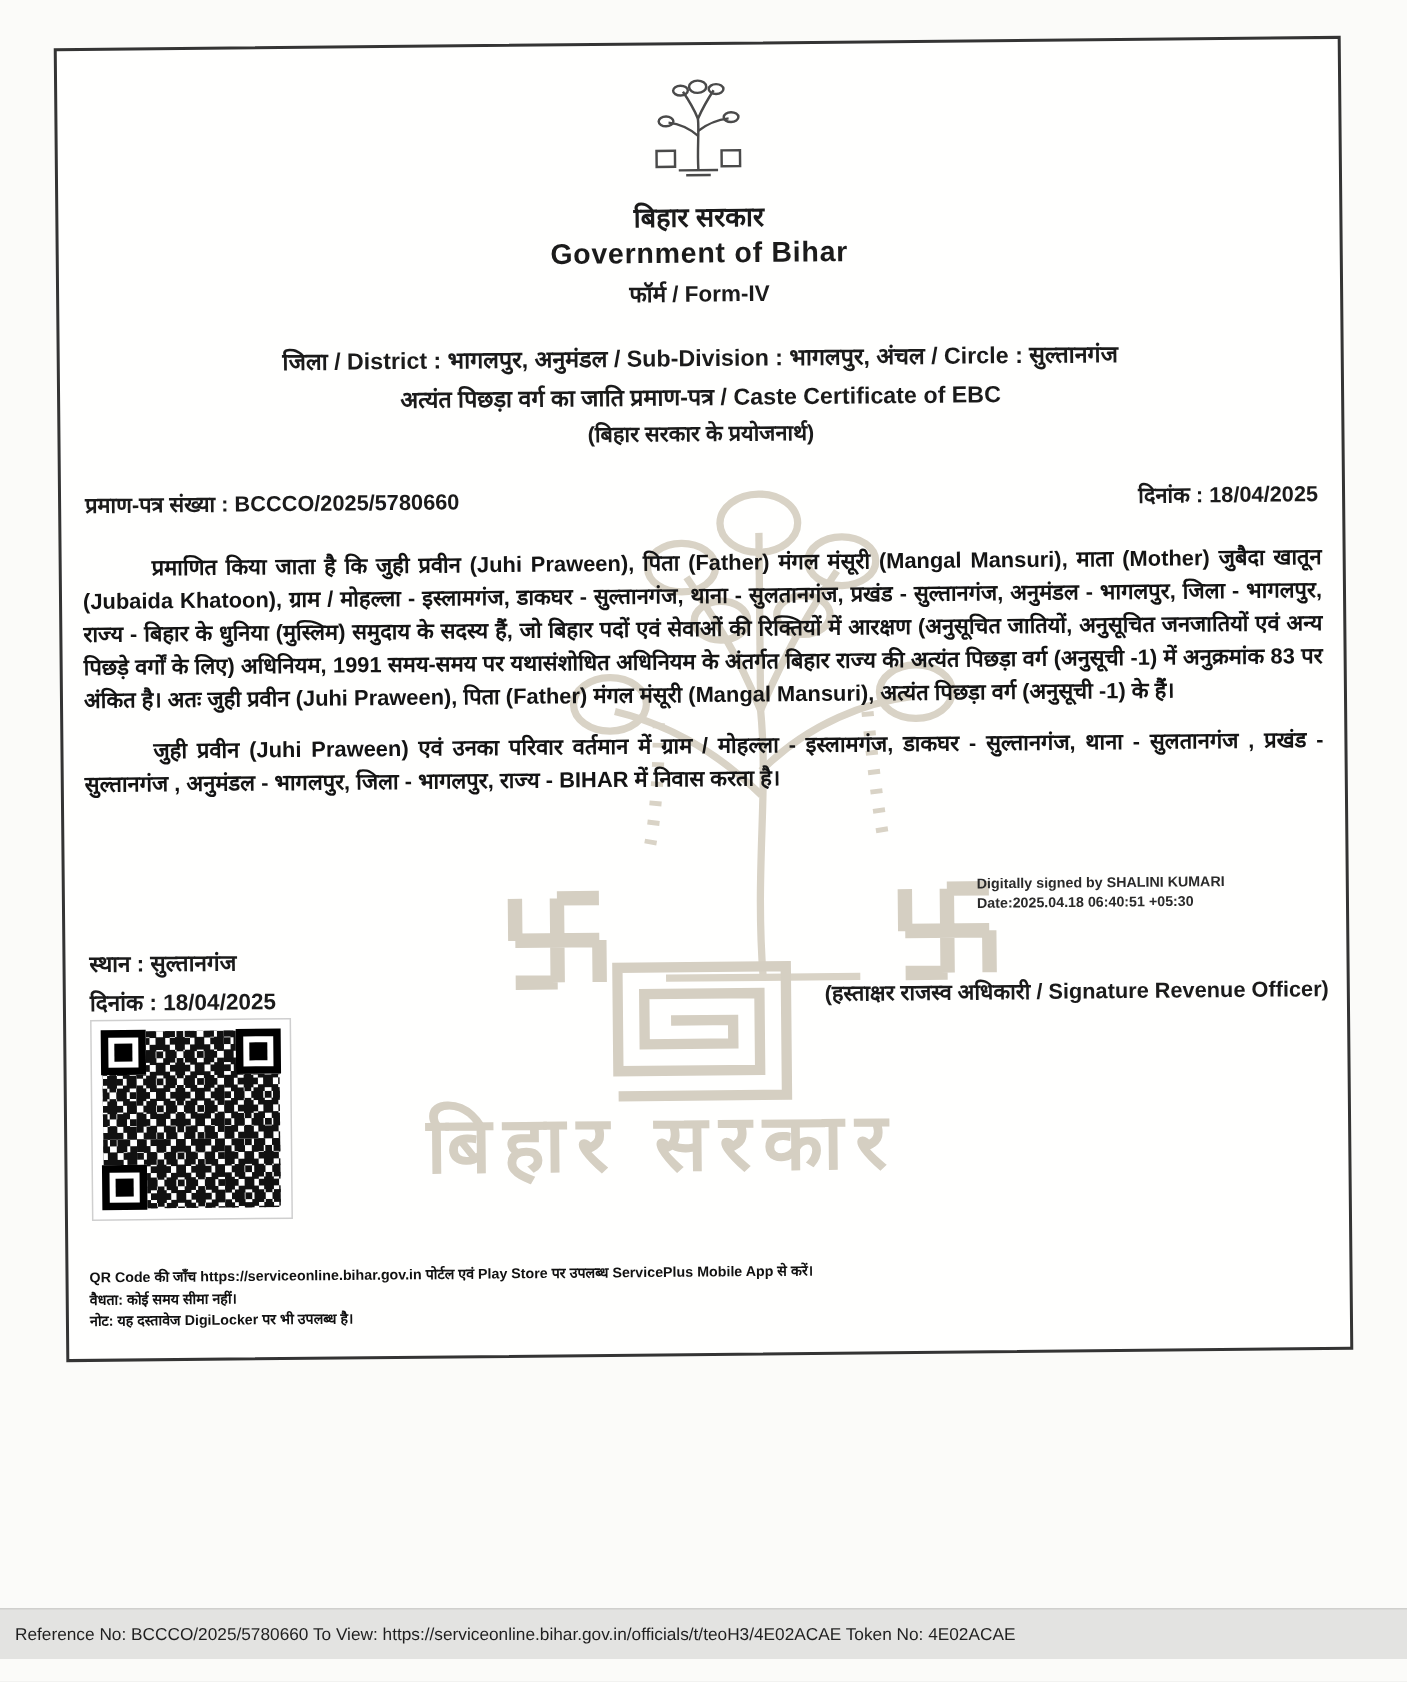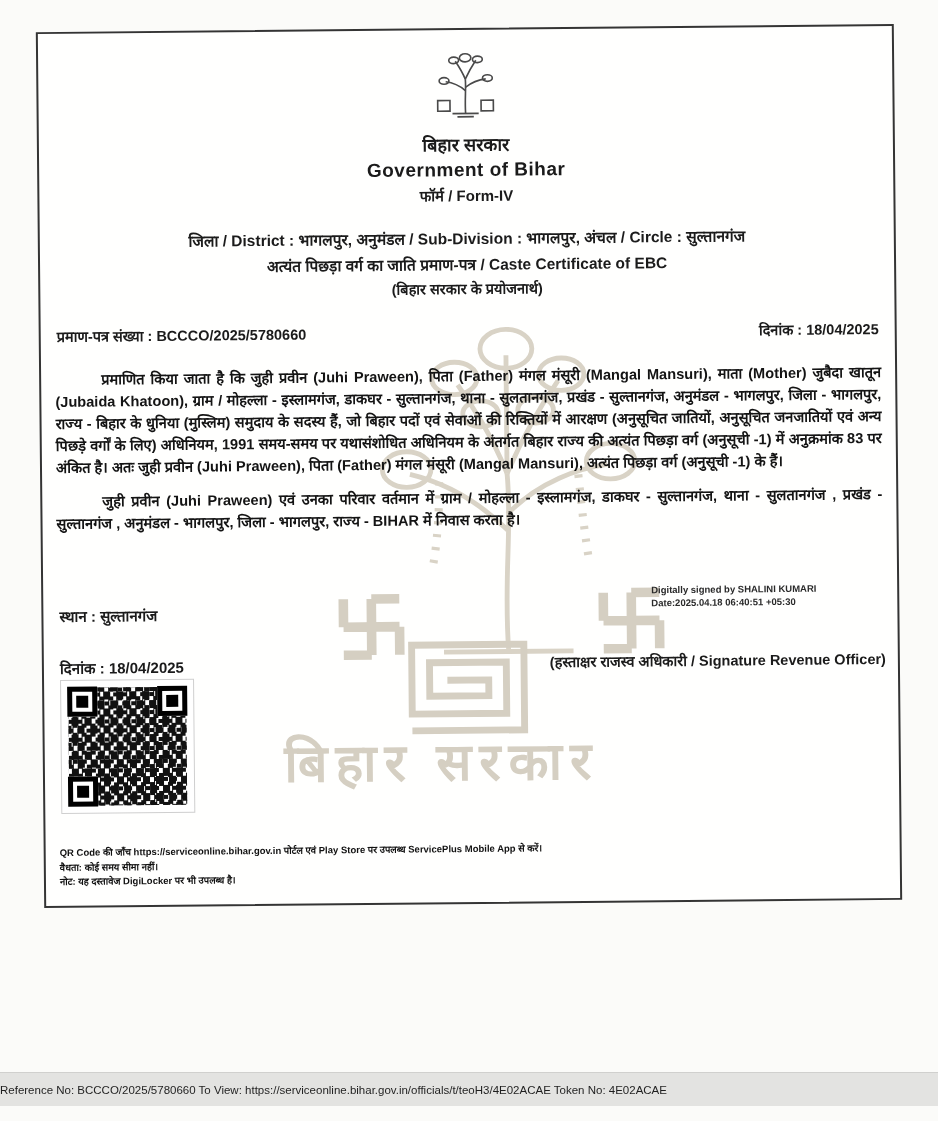--- a/index.html
+++ b/index.html
@@ -47,21 +47,21 @@
     margin:24px 14px 0 14px; font-size:14.6px; font-weight:600;
     line-height:1.5; text-align:justify; text-indent:46px; color:#141414;
   }
   .para + .para { margin-top:13px; }
 
   
   .digital-sig {
     position:absolute; right:26px; top:556px; width:220px;
     font-size:9.5px; font-weight:700; color:#2a2a2a; line-height:1.35;
   }
-  .place-line { position:absolute; left:16px; top:572px; font-size:15px; font-weight:700; }
+  .place-line { position:absolute; left:16px; top:598px; font-size:15px; font-weight:700; }
   .date-line2 { position:absolute; left:16px; top:624px; font-size:15px; font-weight:700; }
   .officer-line { position:absolute; right:12px; top:622px; font-size:14.5px; font-weight:700; }
 
   
   .qr {
     position:absolute; left:16px; top:646px; width:134px; height:134px;
     background:#fff; border:1px solid #cfcfcf; padding:7px;
   }
   .qr-noise {
     position:relative; width:100%; height:100%; background-color:#fff;
@@ -76,21 +76,21 @@
   .finder.tl { left:-1px; top:-1px; }
   .finder.tr { right:-1px; top:-1px; }
   .finder.bl { left:-1px; bottom:-1px; }
 
   .notes { position:absolute; left:14px; top:812px; font-size:9.5px; font-weight:700; line-height:1.55; color:#111; }
 
   
   .footer-bar {
     position:absolute; left:0; right:0; top:1072px; height:34px;
     background:#e3e3e1; border-top:1px solid #d0d0ce;
-    display:flex; align-items:center; 
+    display:flex; align-items:center; padding-left:10px;
     font-size:11.5px; font-weight:400; color:#1f1f1f;
   }
 </style>
 </head>
 <body>
 
 <div class="page">
 
   <div class="cert">
 

